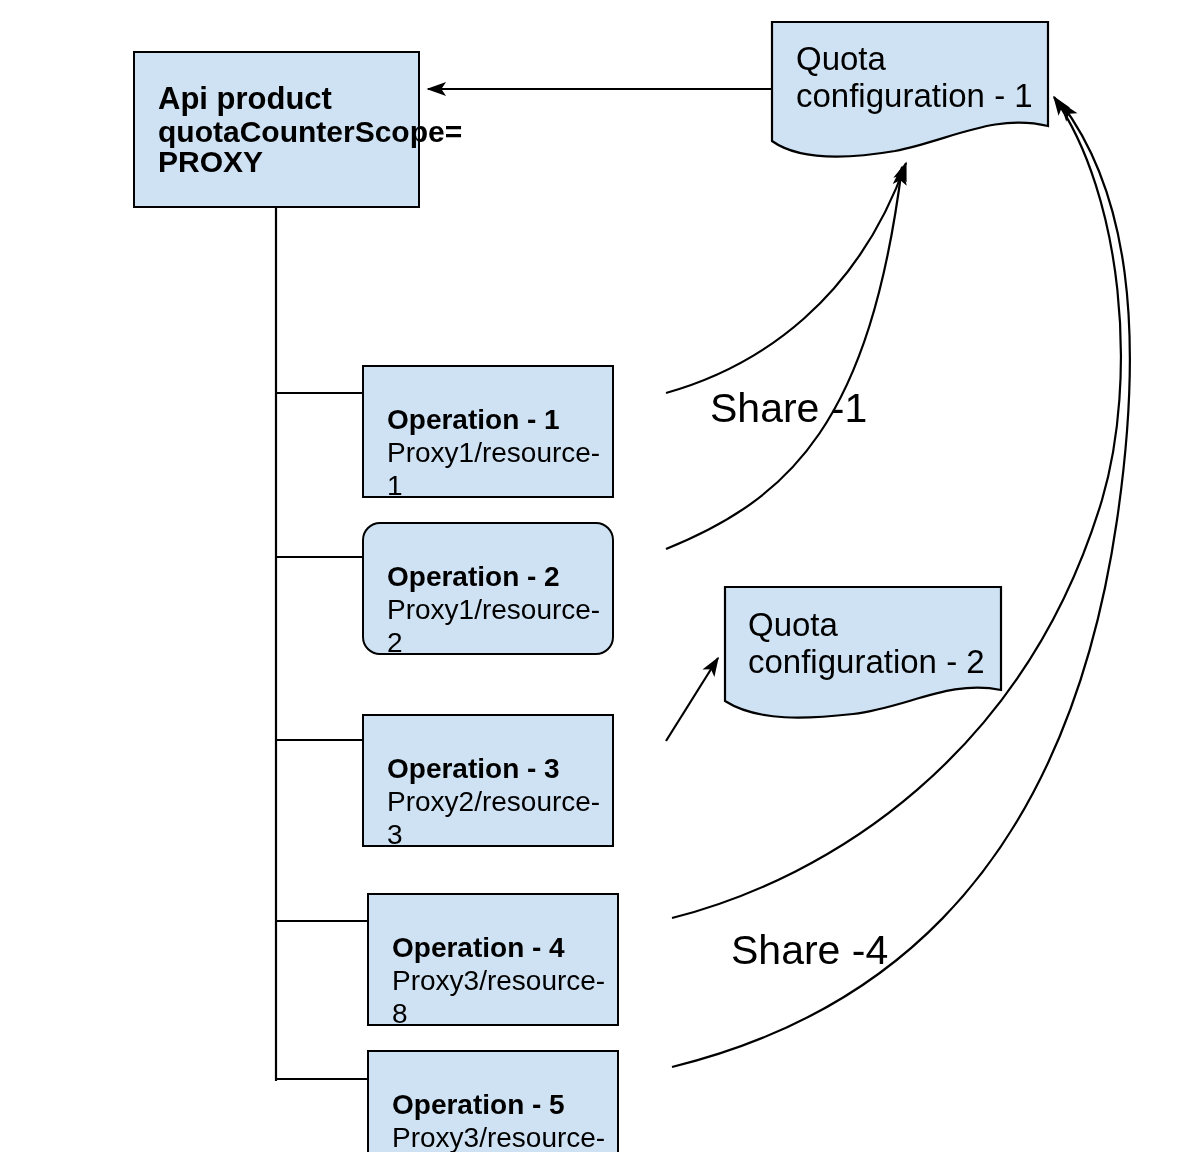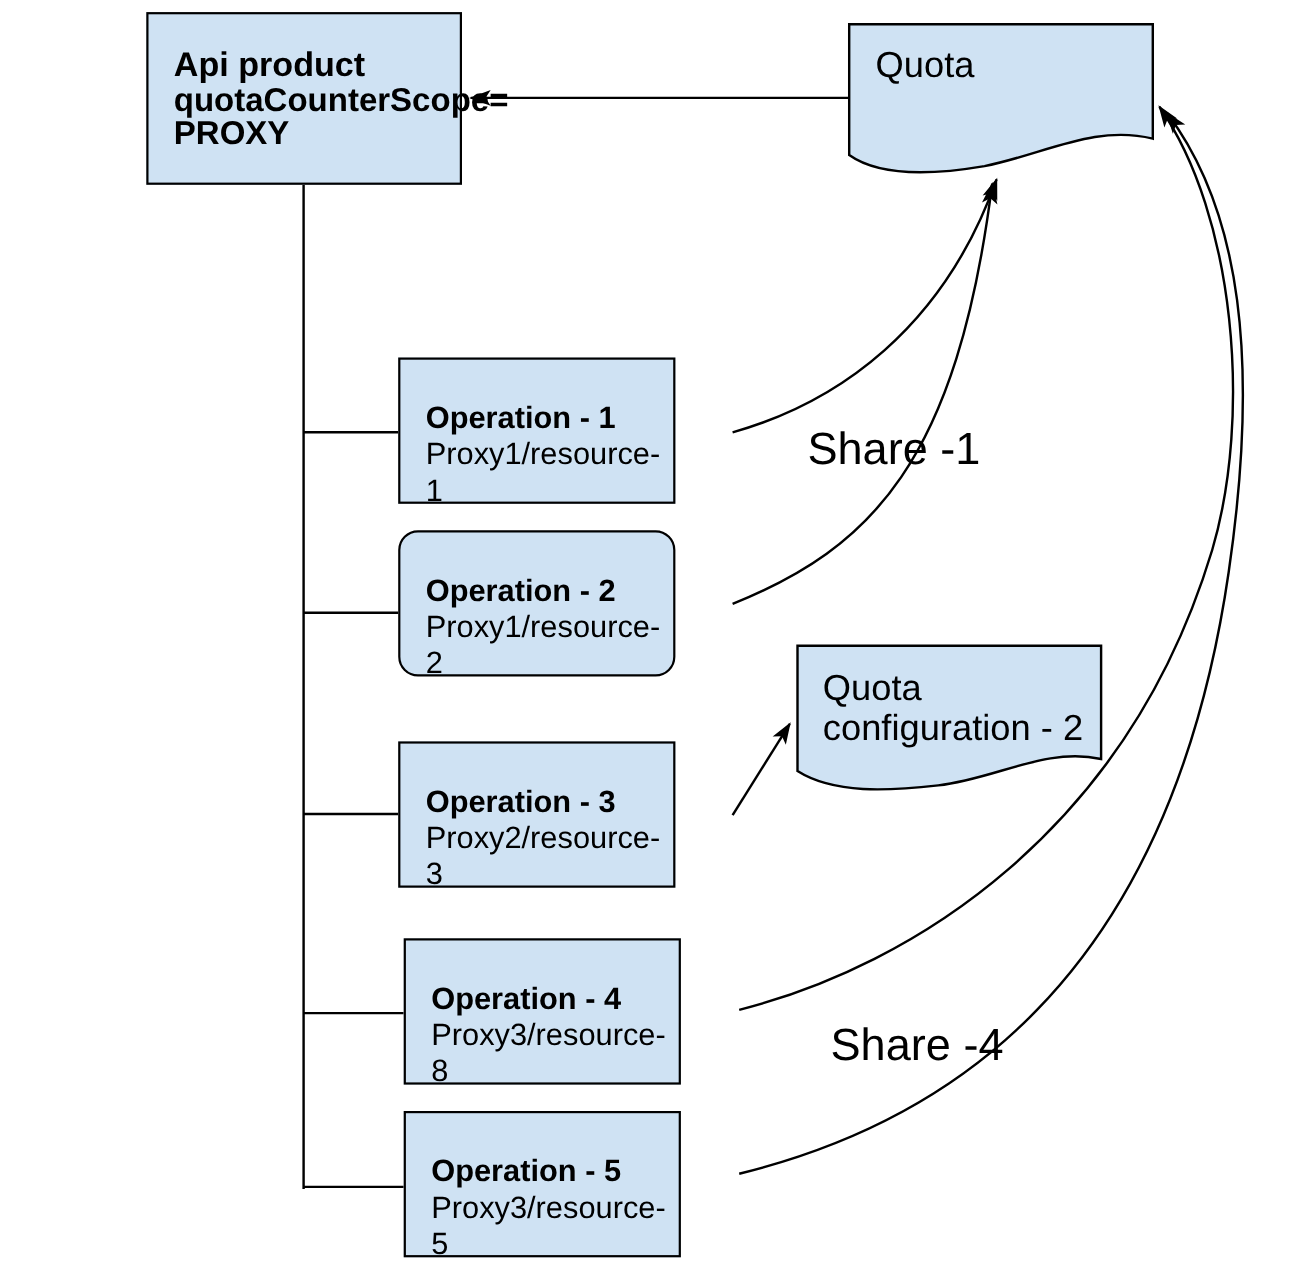--- a/index.html
+++ b/index.html
@@ -35,20 +35,21 @@
   }
   .arrow-head-glyph {
     fill: var(--line-color, #000000);
     stroke: none;
   }
   .box {
     position: absolute;
     background: var(--box-fill, #cfe2f3);
     border: 2.5px solid var(--line-color, #000000);
     box-sizing: border-box;
+    margin-top: 40px;
   }
   .api-box {
     left: 133px;
     top: 11px;
     width: 287px;
     height: 157px;
     padding: 27px 10px 0 23px;
   }
   .api-title {
     font-size: 31px;
@@ -95,21 +96,20 @@
     left: 748px;
     top: 606px;
     width: 250px;
   }
   .share-label {
     position: absolute;
     background: transparent;
     font-size: 41px;
     line-height: 46px;
     white-space: nowrap;
-    margin-left: 24px;
   }
   #share-1-label { left: 710px; top: 385px; }
   #share-2-label { left: 731px; top: 927px; }
   .block { display: block; }
 </style>
 </head>
 <body>
 
 <div id="canvas">
 
@@ -145,20 +145,21 @@
   </svg>
 
   <div class="box api-box">
     <div class="api-title">Api product</div>
     <div class="api-sub">quotaCounterScope=</div>
     <div class="api-sub">PROXY</div>
   </div>
 
   <div class="doc-label" id="quota-1-label">
     <span class="block">Quota</span>
+    <span class="block">configuration - 1</span>
   </div>
   <div class="doc-label" id="quota-2-label">
     <span class="block">Quota</span>
     <span class="block">configuration - 2</span>
   </div>
 
   <div class="box op-box" id="op-box-1">
     <div class="op-title">Operation - 1</div>
     <div class="op-sub">Proxy1/resource-1</div>
   </div>

